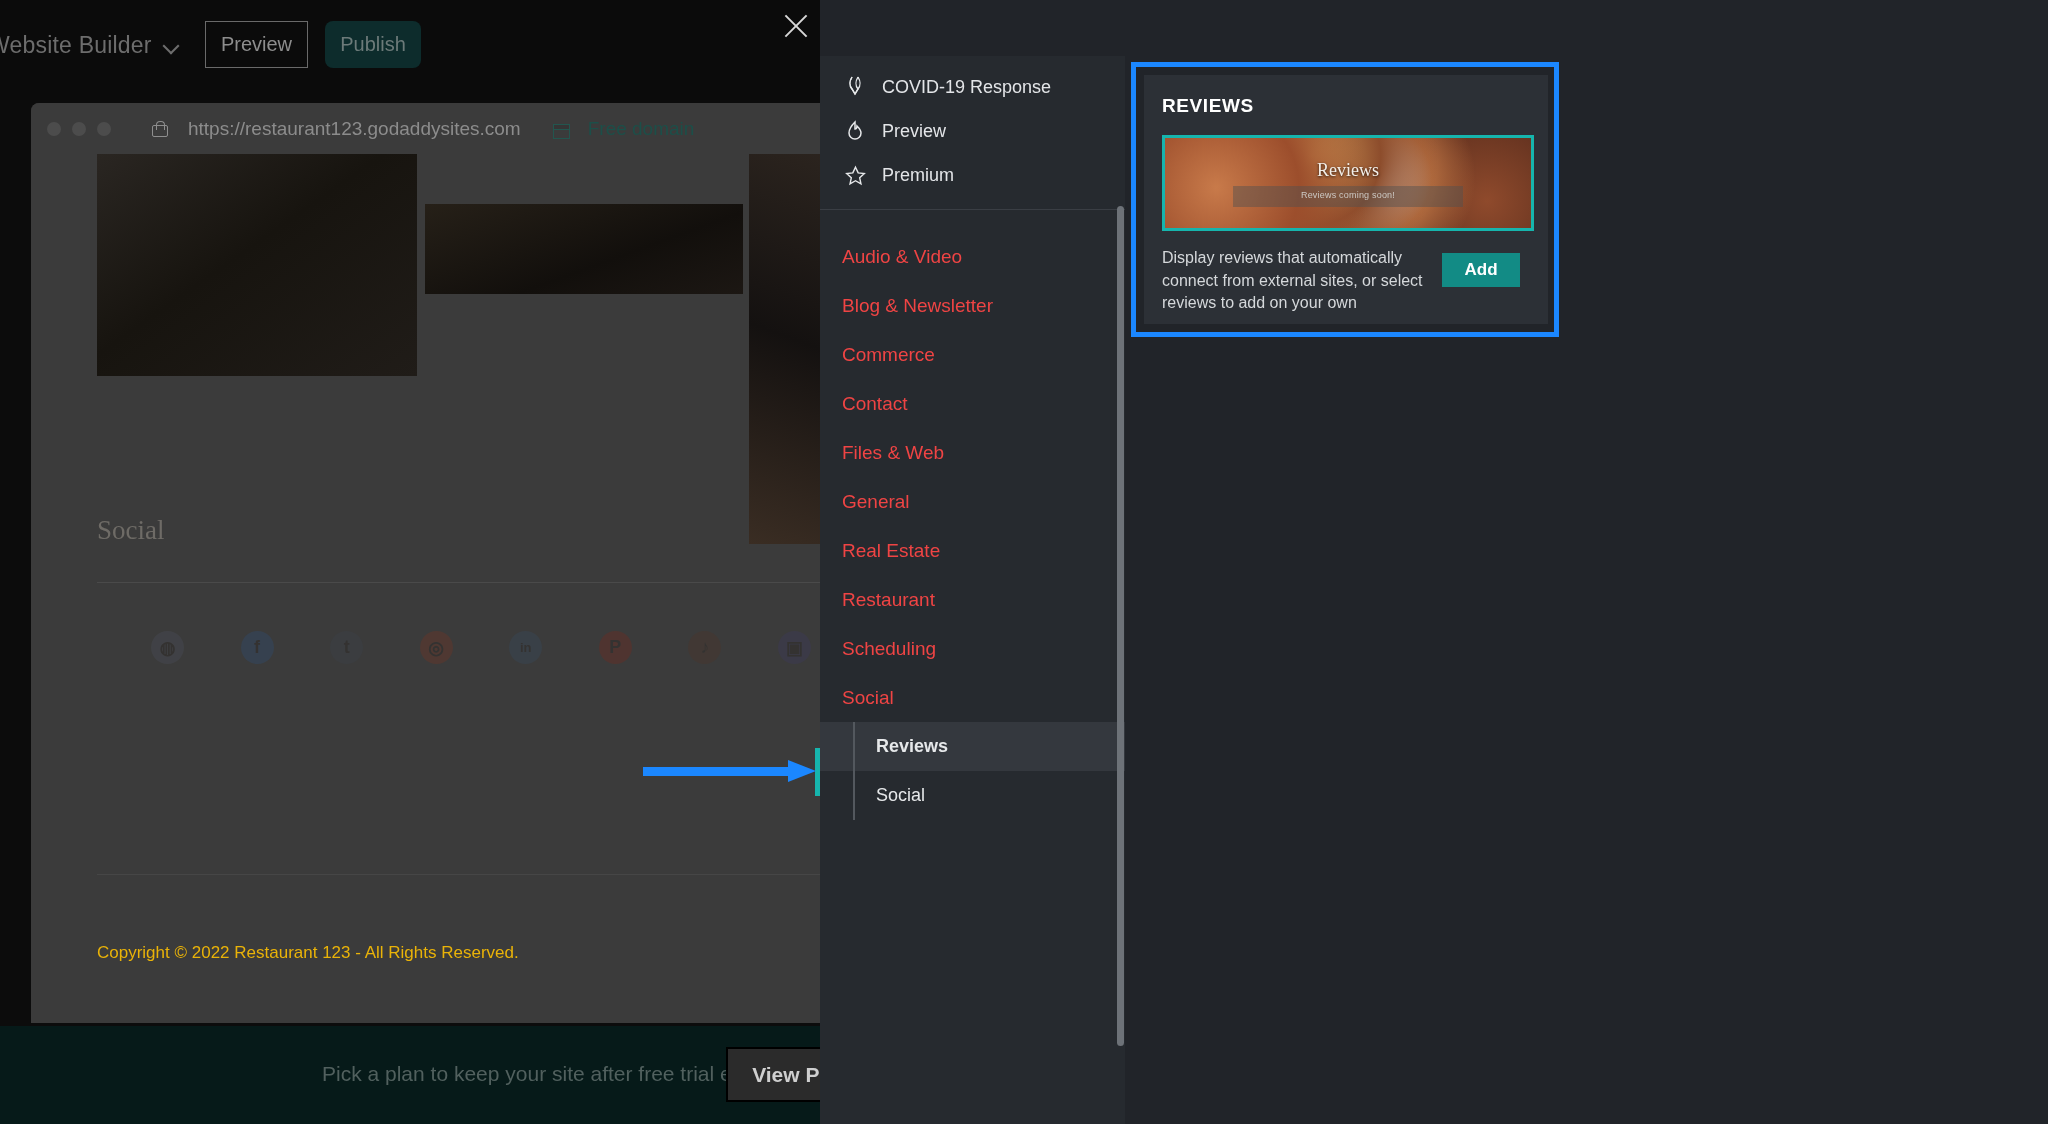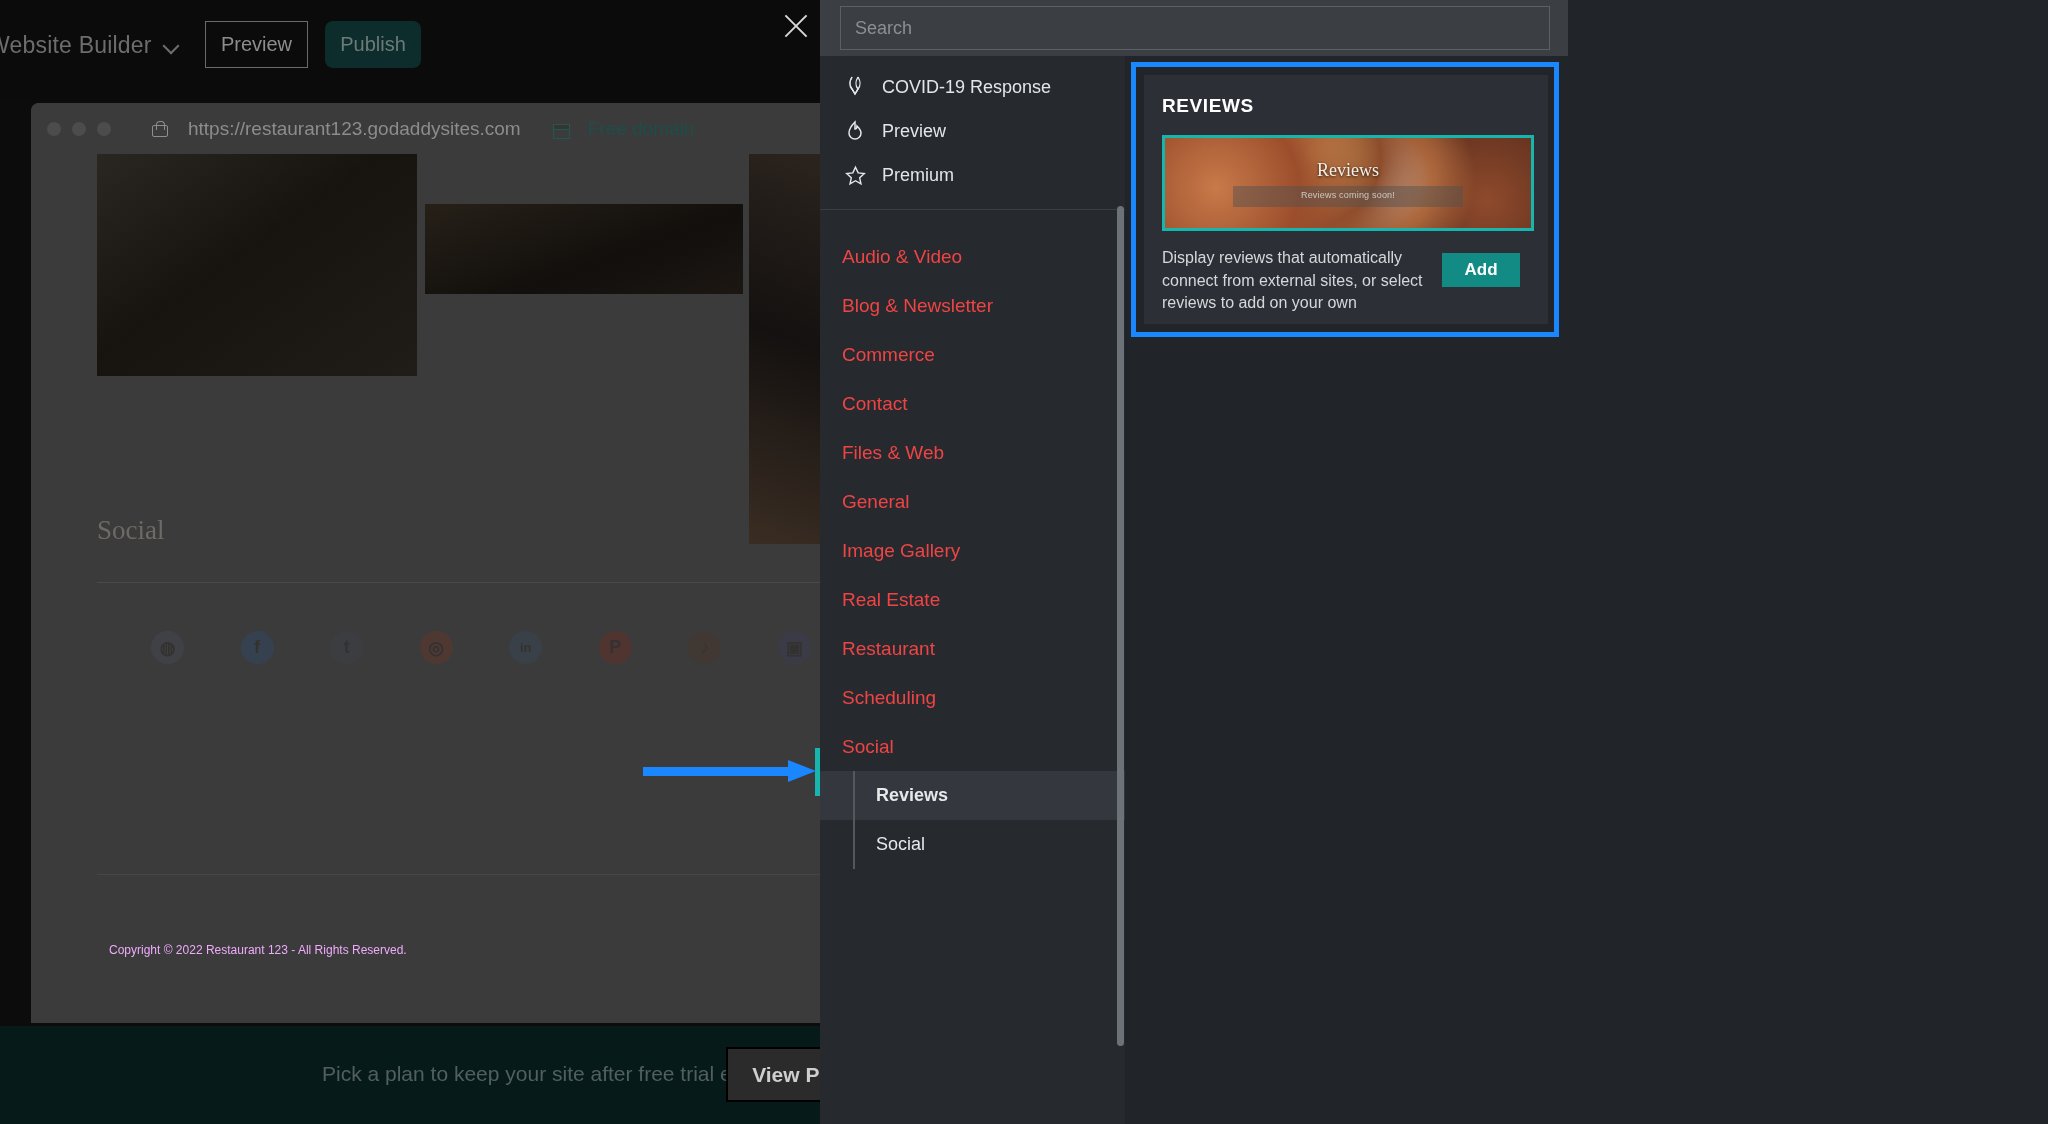--- a/index.html
+++ b/index.html
@@ -114,21 +114,21 @@
   .sico-instagram{ background:#5e372c; }
   .sico-linkedin{ background:#384450; }
   .sico-pinterest{ background:#5e3029; }
   .sico-tiktok{ background:#46372f; }
   .sico-twitch{ background:#3c3a50; }
   .sico-glyph {
     width:100%;height:100%;display:flex;align-items:center;justify-content:center;
     color:#2f2d2b; font-size:18px; font-weight:bold;
   }
   .hr-line2 { position: absolute; left: 66px; top: 720px; width: 730px; height: 1px; background: #464646; }
-  .copyright { position: absolute; left: 78px; top: 789px; font-size: 12px; color: #f0abfc; }
+  .copyright { position: absolute; left: 66px; top: 789px; font-size: 17px; color: #eab308; }
 
   
   #plan-bar {
     position: absolute; left: 0; top: 1026px; width: 820px; height: 98px;
     background: #061a19;
   }
   .plan-text {
     position: absolute; left: 322px; top: 36px; font-size: 21px; color: #51605e;
   }
   .plan-btn {
@@ -330,23 +330,20 @@
   </div>
 
   <div id="drop-marker"></div>
   <div id="arrow">
     <div class="shaft"></div>
     <div class="head"></div>
   </div>
 
   <div id="panel">
 
-    <div id="search-wrap">
-      <input id="search-input" type="text" placeholder="Search" style="">
-    </div>
 
     <div id="cat-list">
 
       <div class="cat-top">
         <div class="cat-item">
           <span class="ic">
             <svg width="20" height="22" viewBox="0 0 20 22" fill="none" stroke="#e6e8ea" stroke-width="1.4">
               <path d="M7 1 C4 6 4 9 7 13 L10 18 L13 13 C16 9 16 6 13 1"></path>
               <path d="M13 1 C10 6 10 9 13 13 L10 18 L7 13 C4 9 4 6 7 1"></path>
             </svg>
@@ -373,21 +370,20 @@
 
       <div class="divider"></div>
 
       <div style="padding-top:22px">
         <div class="cat-plain">Audio &amp; Video</div>
         <div class="cat-plain">Blog &amp; Newsletter</div>
         <div class="cat-plain">Commerce</div>
         <div class="cat-plain">Contact</div>
         <div class="cat-plain">Files &amp; Web</div>
         <div class="cat-plain">General</div>
-        <div class="cat-plain">Image Gallery</div>
         <div class="cat-plain">Real Estate</div>
         <div class="cat-plain">Restaurant</div>
         <div class="cat-plain">Scheduling</div>
         <div class="cat-plain">Social</div>
 
         <div class="cat-sub selected">
           <span class="sub-rail"></span>
           <span>Reviews</span>
         </div>
         <div class="cat-sub">

